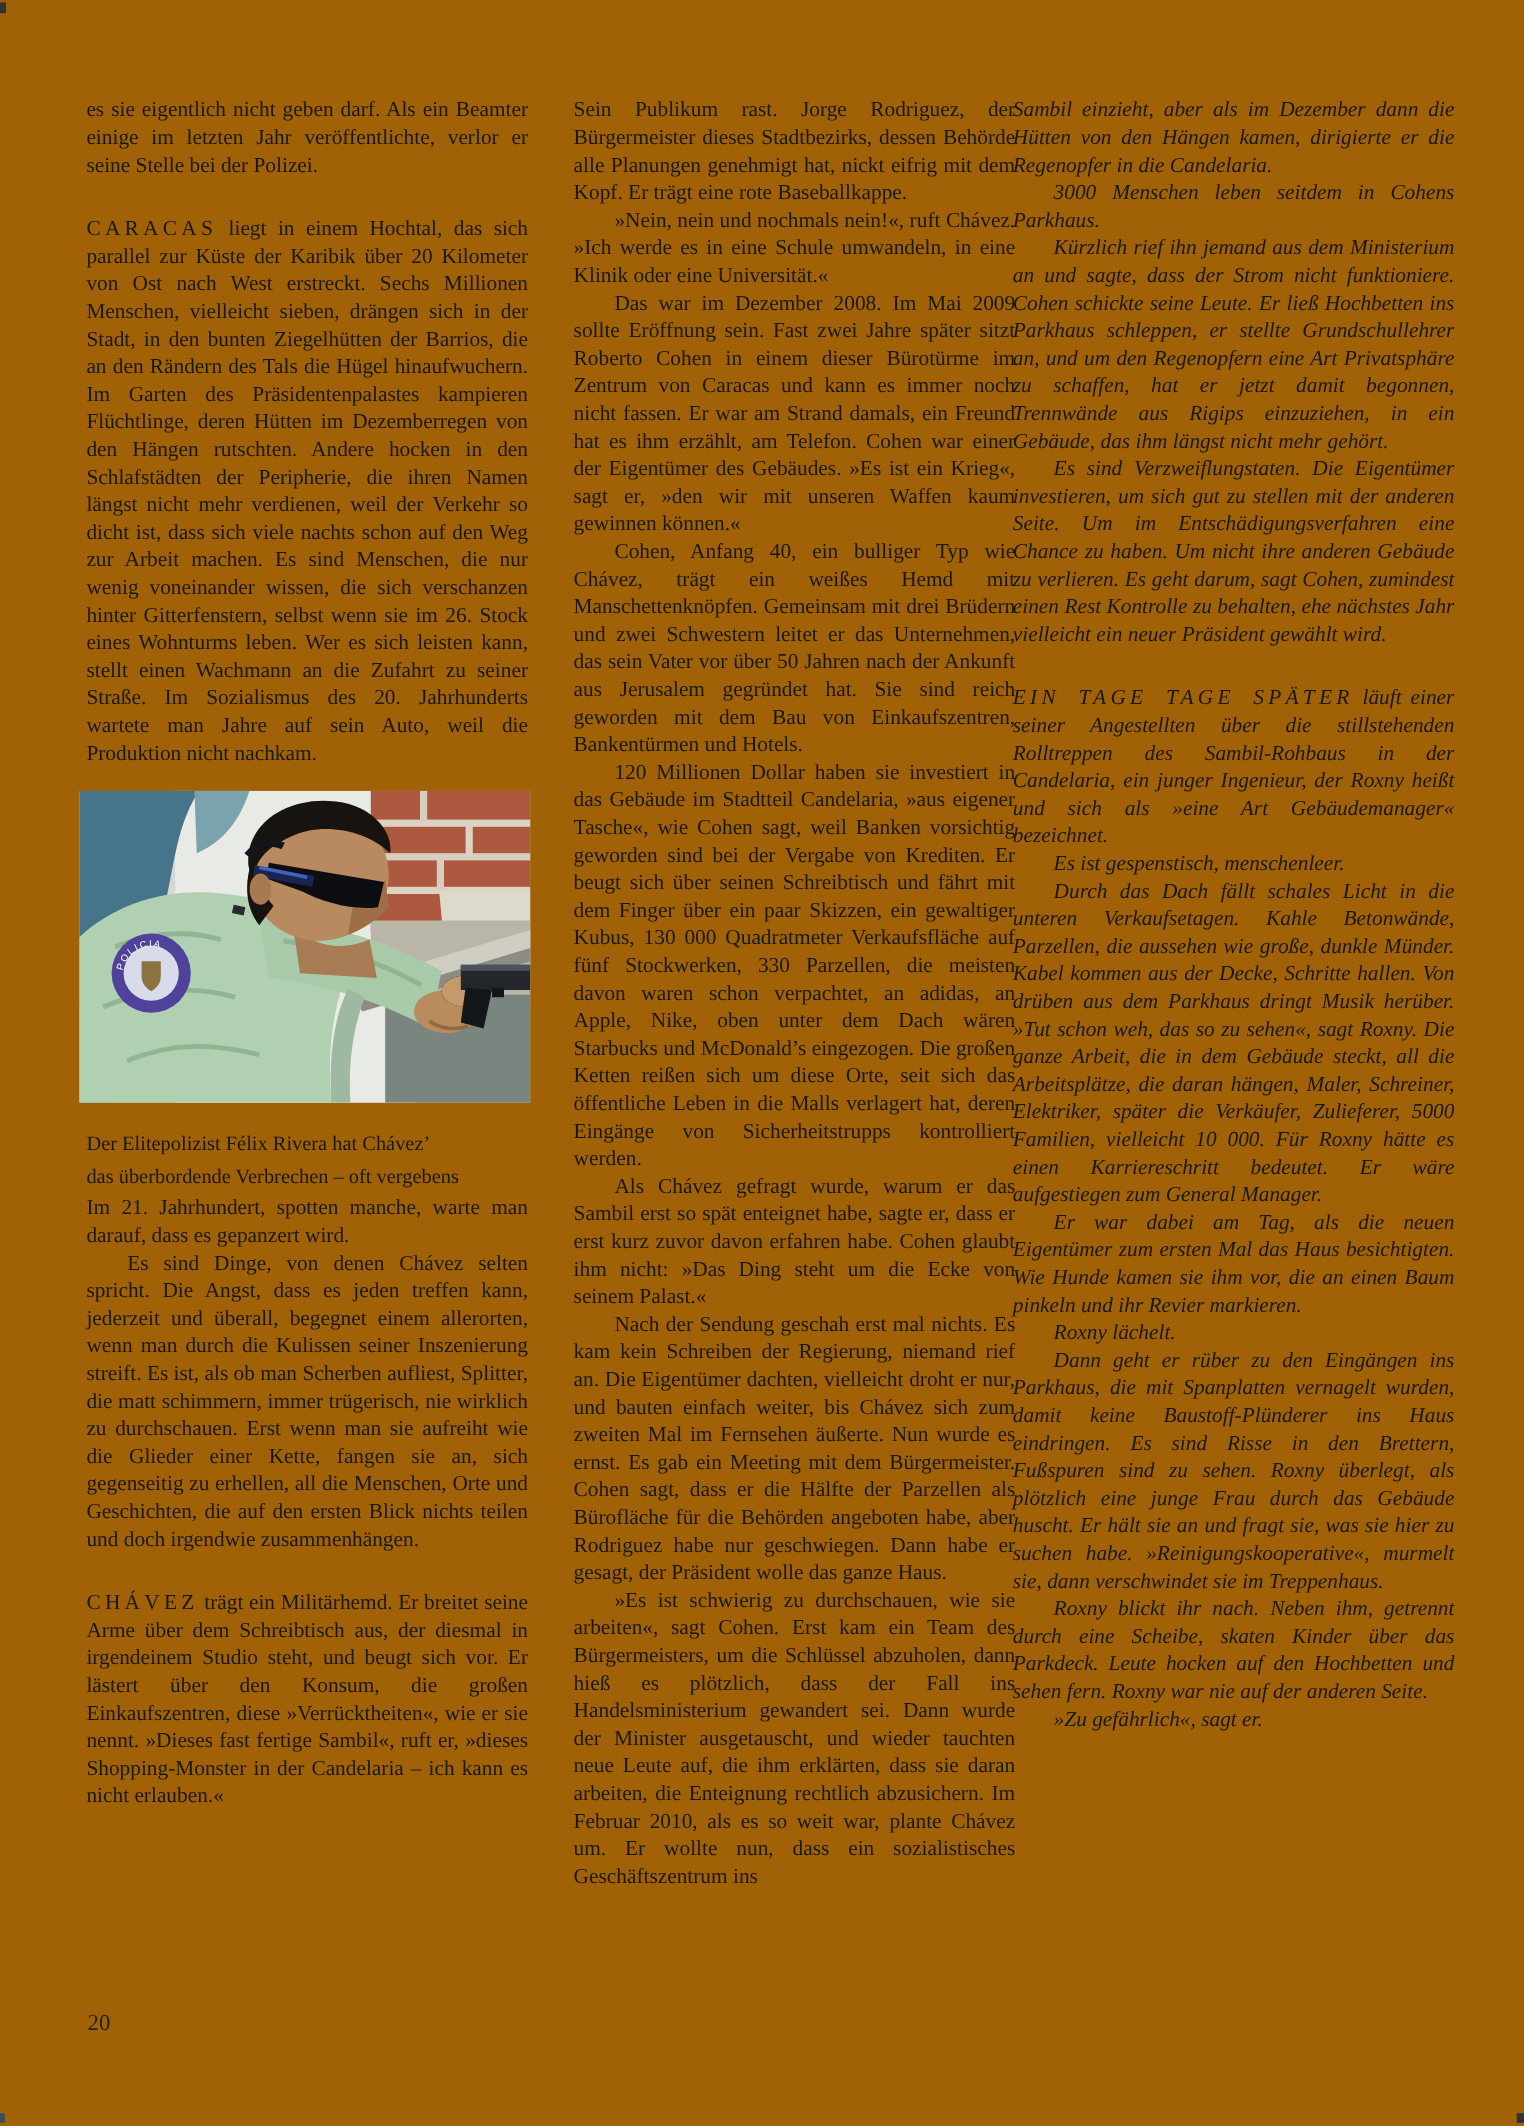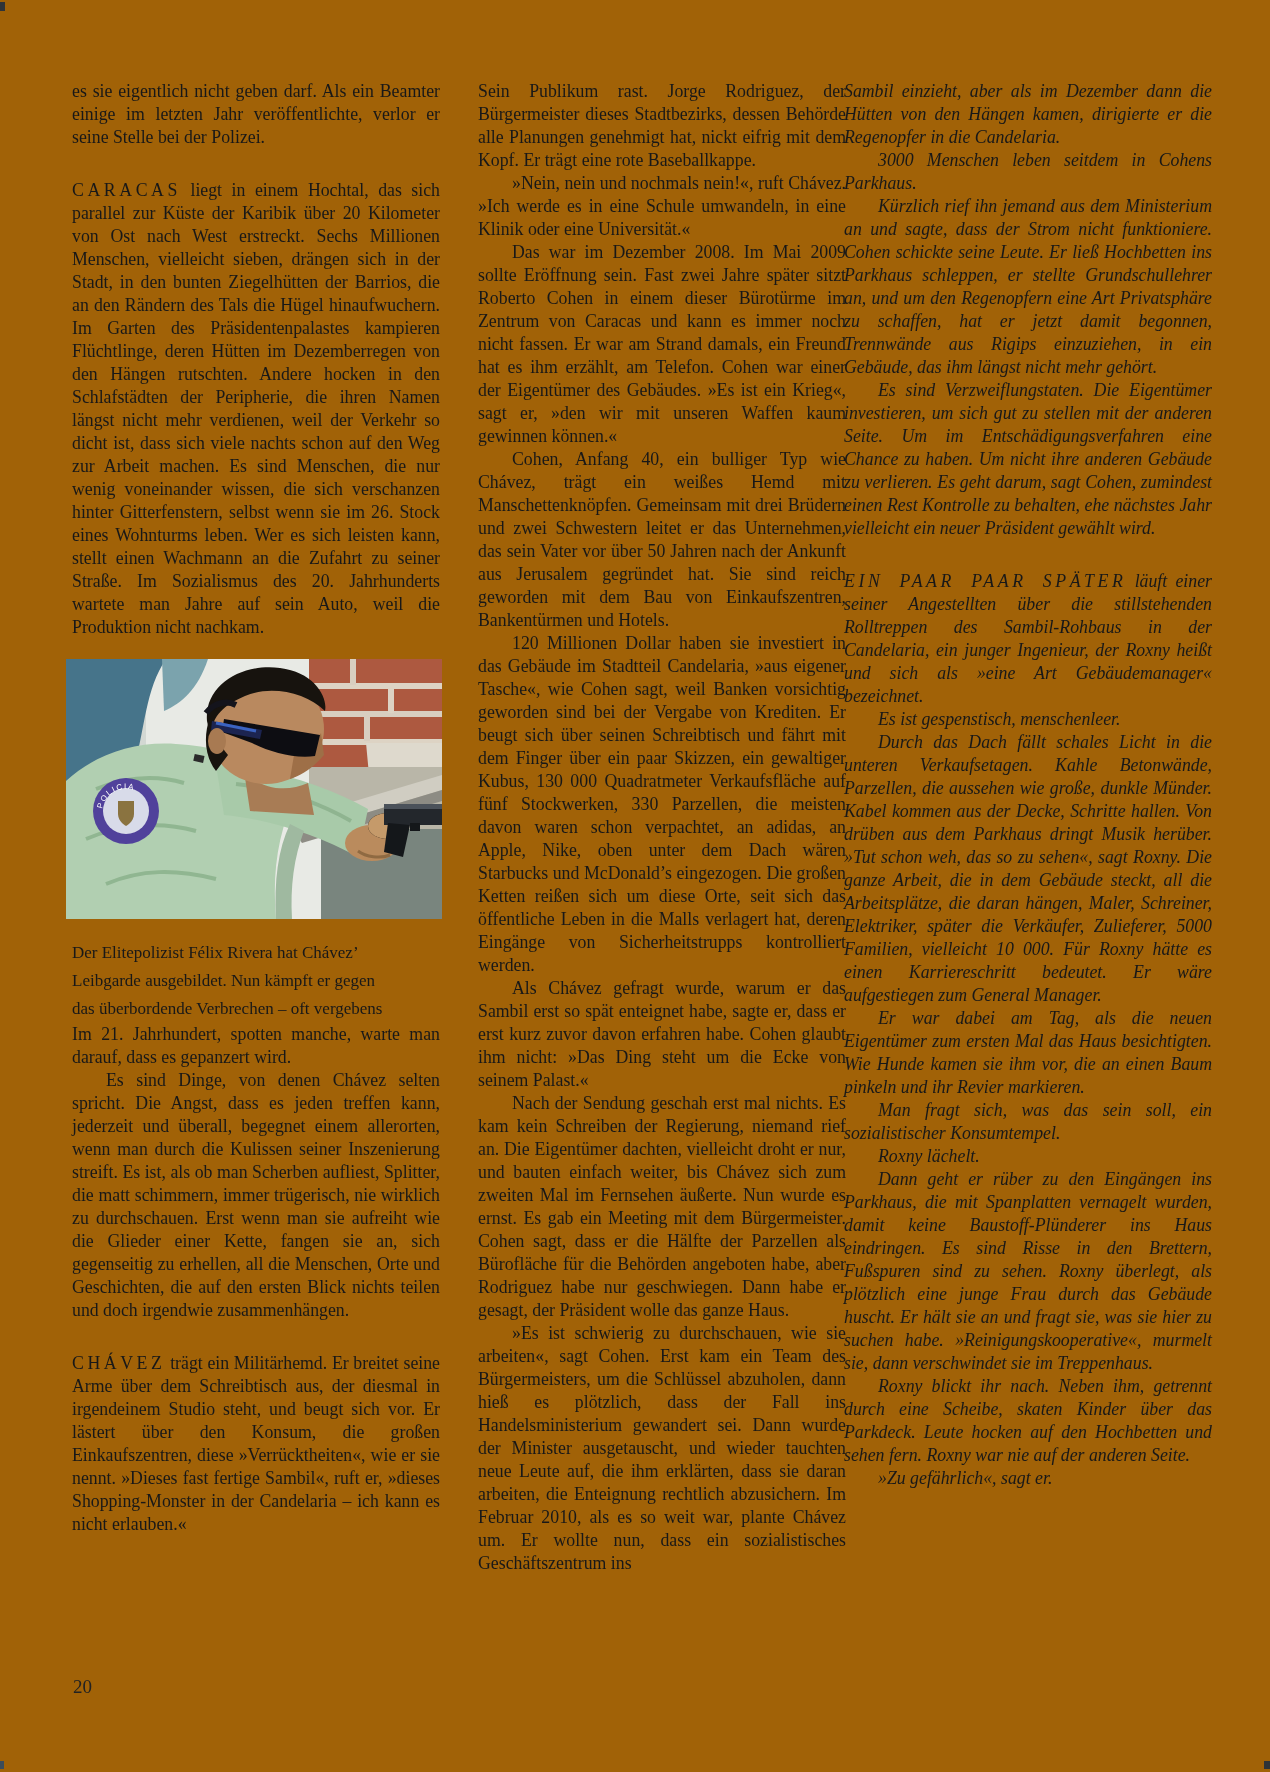--- a/index.html
+++ b/index.html
@@ -137,21 +137,20 @@
           <path d="M322,164 L344,166 L337,198 L318,193 Z" fill="#14171a"></path>
           <rect x="344" y="164" width="10" height="8" fill="#14171a"></rect>
         </g>
 
         <path d="M210,260 C208,222 212,190 224,165 L238,172 C228,198 224,228 226,260 Z" fill="#9fb9a0"></path>
       </svg>
     </figure>
 
     <div class="caption">
       <div>Der Elitepolizist Félix Rivera hat Chávez’</div>
-      <div>Leibgarde ausgebildet. Nun kämpft er gegen</div>
       <div>das überbordende Verbrechen – oft vergebens</div>
     </div>
 
     <p class="after-caption">Im 21. Jahrhundert, spotten manche, warte man darauf, dass es gepanzert wird.</p>
     <p class="ind">Es sind Dinge, von denen Chávez selten spricht. Die Angst, dass es jeden treffen kann, jederzeit und überall, begegnet einem allerorten, wenn man durch die Kulissen seiner Inszenierung streift. Es ist, als ob man Scherben aufliest, Splitter, die matt schimmern, immer trügerisch, nie wirklich zu durchschauen. Erst wenn man sie aufreiht wie die Glieder einer Kette, fangen sie an, sich gegenseitig zu erhellen, all die Menschen, Orte und Geschichten, die auf den ersten Blick nichts teilen und doch irgendwie zusammenhängen.</p>
     <p class="sec"><span class="lead">CHÁVEZ</span> <span>trägt ein Militärhemd. Er breitet seine Arme über dem Schreibtisch aus, der diesmal in irgendeinem Studio steht, und beugt sich vor. Er lästert über den Konsum, die großen Einkaufszentren, diese »Verrücktheiten«, wie er sie nennt. »Dieses fast fertige Sambil«, ruft er, »dieses Shopping-Monster in der Candelaria – ich kann es nicht erlauben.«</span></p>
   </div>
 
   <div class="col col-2">
     <p>Sein Publikum rast. Jorge Rodriguez, der Bürgermeister dieses Stadtbezirks, dessen Behörde alle Planungen genehmigt hat, nickt eifrig mit dem Kopf. Er trägt eine rote Baseballkappe.</p>
@@ -162,25 +161,24 @@
     <p class="ind">Als Chávez gefragt wurde, warum er das Sambil erst so spät enteignet habe, sagte er, dass er erst kurz zuvor davon erfahren habe. Cohen glaubt ihm nicht: »Das Ding steht um die Ecke von seinem Palast.«</p>
     <p class="ind">Nach der Sendung geschah erst mal nichts. Es kam kein Schreiben der Regierung, niemand rief an. Die Eigentümer dachten, vielleicht droht er nur, und bauten einfach weiter, bis Chávez sich zum zweiten Mal im Fernsehen äußerte. Nun wurde es ernst. Es gab ein Meeting mit dem Bürgermeister. Cohen sagt, dass er die Hälfte der Parzellen als Bürofläche für die Behörden angeboten habe, aber Rodriguez habe nur geschwiegen. Dann habe er gesagt, der Präsident wolle das ganze Haus.</p>
     <p class="ind">»Es ist schwierig zu durchschauen, wie sie arbeiten«, sagt Cohen. Erst kam ein Team des Bürgermeisters, um die Schlüssel abzuholen, dann hieß es plötzlich, dass der Fall ins Handelsministerium gewandert sei. Dann wurde der Minister ausgetauscht, und wieder tauchten neue Leute auf, die ihm erklärten, dass sie daran arbeiten, die Enteignung rechtlich abzusichern. Im Februar 2010, als es so weit war, plante Chávez um. Er wollte nun, dass ein sozialistisches Geschäftszentrum ins</p>
   </div>
 
   <div class="col col-3">
     <p>Sambil einzieht, aber als im Dezember dann die Hütten von den Hängen kamen, dirigierte er die Regenopfer in die Candelaria.</p>
     <p class="ind">3000 Menschen leben seitdem in Cohens Parkhaus.</p>
     <p class="ind">Kürzlich rief ihn jemand aus dem Ministerium an und sagte, dass der Strom nicht funktioniere. Cohen schickte seine Leute. Er ließ Hochbetten ins Parkhaus schleppen, er stellte Grundschullehrer an, und um den Regenopfern eine Art Privatsphäre zu schaffen, hat er jetzt damit begonnen, Trennwände aus Rigips einzuziehen, in ein Gebäude, das ihm längst nicht mehr gehört.</p>
     <p class="ind">Es sind Verzweiflungstaten. Die Eigentümer investieren, um sich gut zu stellen mit der anderen Seite. Um im Entschädigungsverfahren eine Chance zu haben. Um nicht ihre anderen Gebäude zu verlieren. Es geht darum, sagt Cohen, zumindest einen Rest Kontrolle zu behalten, ehe nächstes Jahr vielleicht ein neuer Präsident gewählt wird.</p>
-    <p class="sec"><span class="lead">EIN PAAR PAAR SPÄTER</span> <span>läuft einer seiner Angestellten über die stillstehenden Rolltreppen des Sambil-Rohbaus in der Candelaria, ein junger Ingenieur, der Roxny heißt und sich als »eine Art Gebäudemanager« bezeichnet.</span></p>
+    <p class="sec"><span class="lead">EIN TAGE TAGE SPÄTER</span> <span>läuft einer seiner Angestellten über die stillstehenden Rolltreppen des Sambil-Rohbaus in der Candelaria, ein junger Ingenieur, der Roxny heißt und sich als »eine Art Gebäudemanager« bezeichnet.</span></p>
     <p class="ind">Es ist gespenstisch, menschenleer.</p>
     <p class="ind">Durch das Dach fällt schales Licht in die unteren Verkaufsetagen. Kahle Betonwände, Parzellen, die aussehen wie große, dunkle Münder. Kabel kommen aus der Decke, Schritte hallen. Von drüben aus dem Parkhaus dringt Musik herüber. »Tut schon weh, das so zu sehen«, sagt Roxny. Die ganze Arbeit, die in dem Gebäude steckt, all die Arbeitsplätze, die daran hängen, Maler, Schreiner, Elektriker, später die Verkäufer, Zulieferer, 5000 Familien, vielleicht 10 000. Für Roxny hätte es einen Karriereschritt bedeutet. Er wäre aufgestiegen zum General Manager.</p>
     <p class="ind">Er war dabei am Tag, als die neuen Eigentümer zum ersten Mal das Haus besichtigten. Wie Hunde kamen sie ihm vor, die an einen Baum pinkeln und ihr Revier markieren.</p>
-    <p class="ind">Man fragt sich, was das sein soll, ein sozialistischer Konsumtempel.</p>
     <p class="ind">Roxny lächelt.</p>
     <p class="ind">Dann geht er rüber zu den Eingängen ins Parkhaus, die mit Spanplatten vernagelt wurden, damit keine Baustoff-Plünderer ins Haus eindringen. Es sind Risse in den Brettern, Fußspuren sind zu sehen. Roxny überlegt, als plötzlich eine junge Frau durch das Gebäude huscht. Er hält sie an und fragt sie, was sie hier zu suchen habe. »Reinigungskooperative«, murmelt sie, dann verschwindet sie im Treppenhaus.</p>
     <p class="ind">Roxny blickt ihr nach. Neben ihm, getrennt durch eine Scheibe, skaten Kinder über das Parkdeck. Leute hocken auf den Hochbetten und sehen fern. Roxny war nie auf der anderen Seite.</p>
     <p class="ind">»Zu gefährlich«, sagt er.</p>
   </div>
 
   <div class="page-number">20</div>
 </div>
 
 </body></html>

